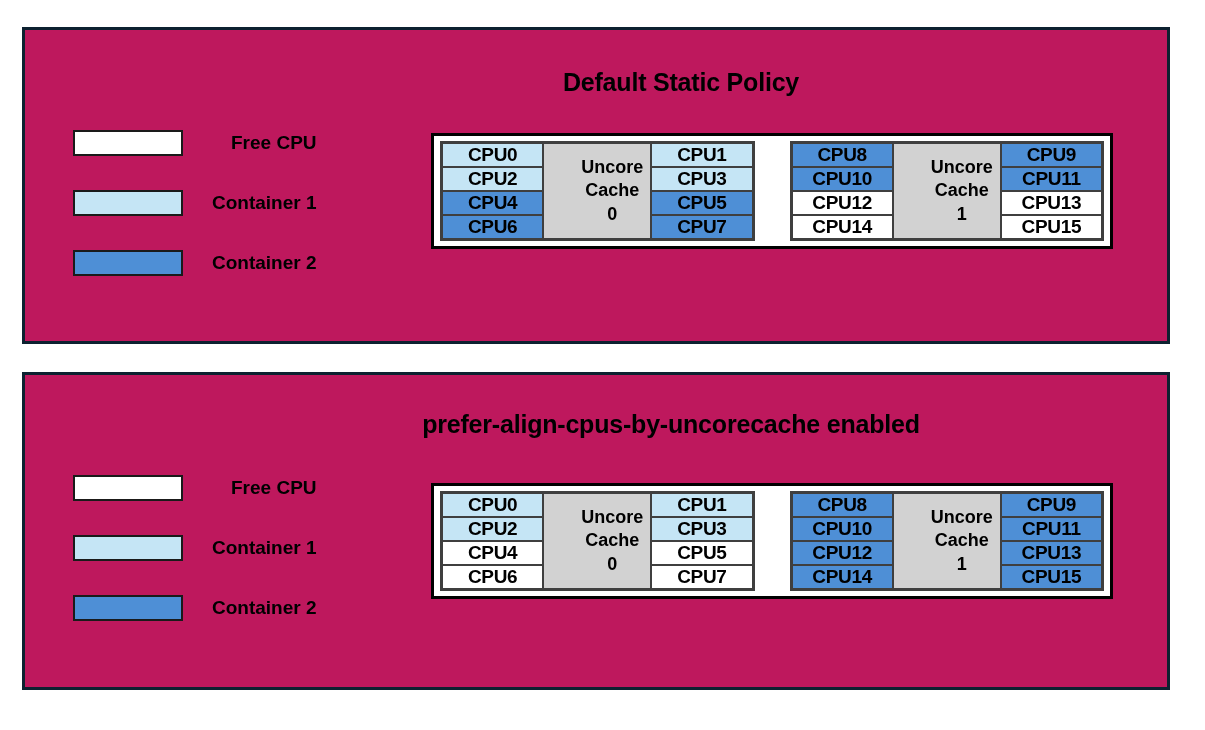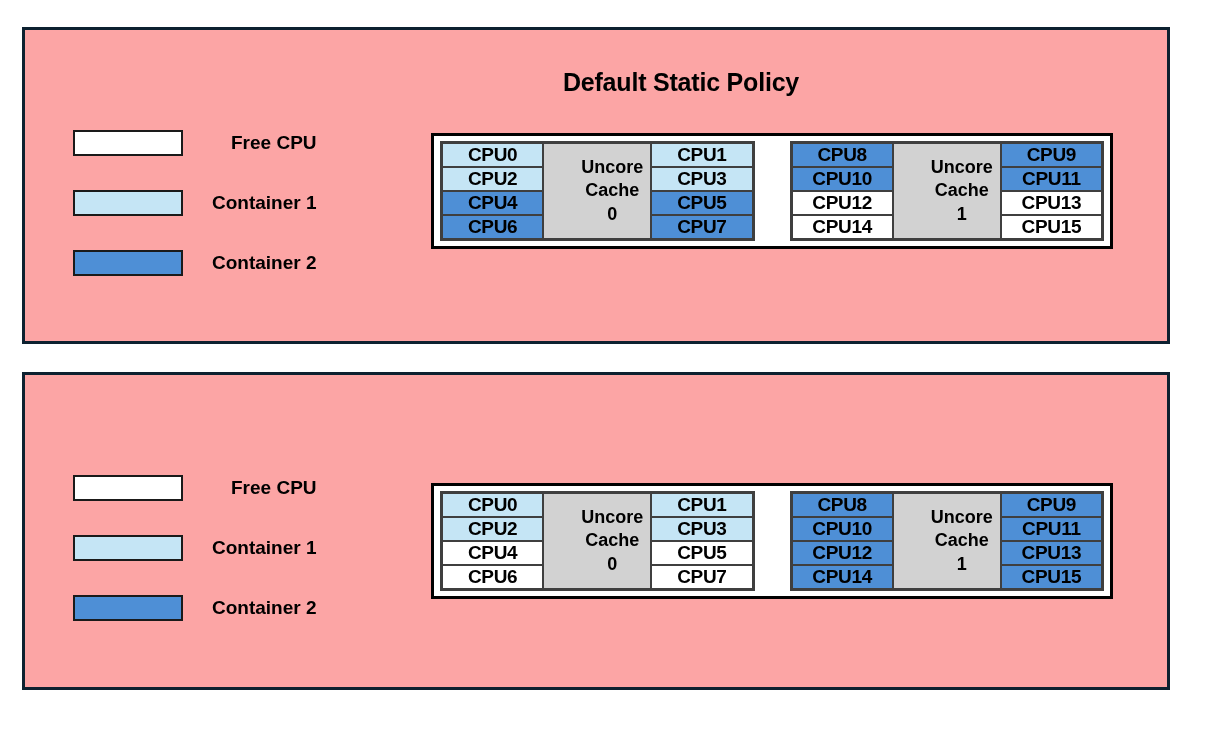--- a/index.html
+++ b/index.html
@@ -12,21 +12,21 @@
     height: 730px;
     font-family: "Liberation Sans", sans-serif;
     position: relative;
     overflow: hidden;
   }
 
   
   .panel {
     position: absolute;
     border: 3px solid #0d2130;
-    background: #fca5a5;
+    background: #be185d;
     box-sizing: border-box;
     text-decoration: underline;
   }
   #panel-1 { left: 22px; top: 27px;  width: 1148px; height: 317px; }
   #panel-2 { left: 22px; top: 372px; width: 1148px; height: 318px; }
 
   
   .panel-title {
     position: absolute;
     top: 38px;
@@ -192,20 +192,21 @@
         <div class="cpu-cell" style="background-color: rgb(255, 255, 255);">CPU13</div>
         <div class="cpu-cell" style="background-color: rgb(255, 255, 255);">CPU15</div>
       </div>
     </div>
 
   </div>
 </div>
 
 <div class="panel" id="panel-2">
 
+  <div class="panel-title">prefer-align-cpus-by-uncorecache enabled</div>
 
   <div class="legend">
     <div class="legend-row">
       <div class="legend-swatch" style="background-color: rgb(255, 255, 255);"></div>
       <div class="legend-label">Free CPU</div>
     </div>
     <div class="legend-row">
       <div class="legend-swatch" style="background-color: rgb(197, 229, 245);"></div>
       <div class="legend-label">Container 1</div>
     </div>

